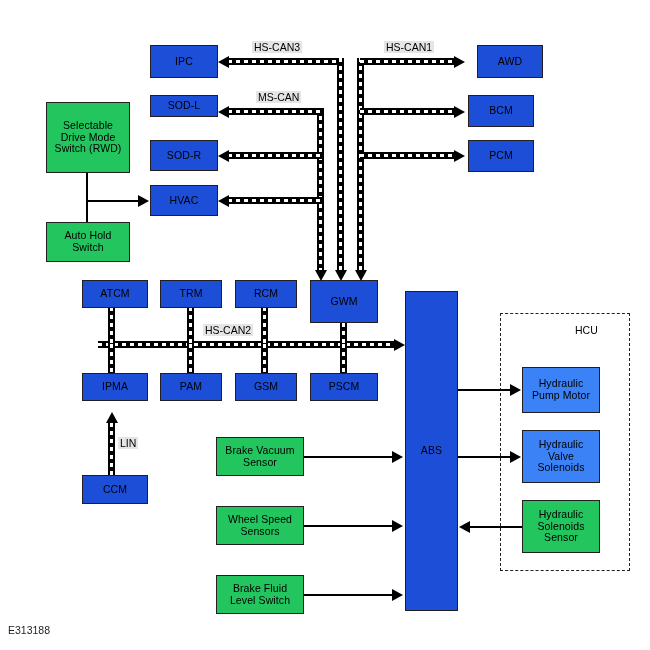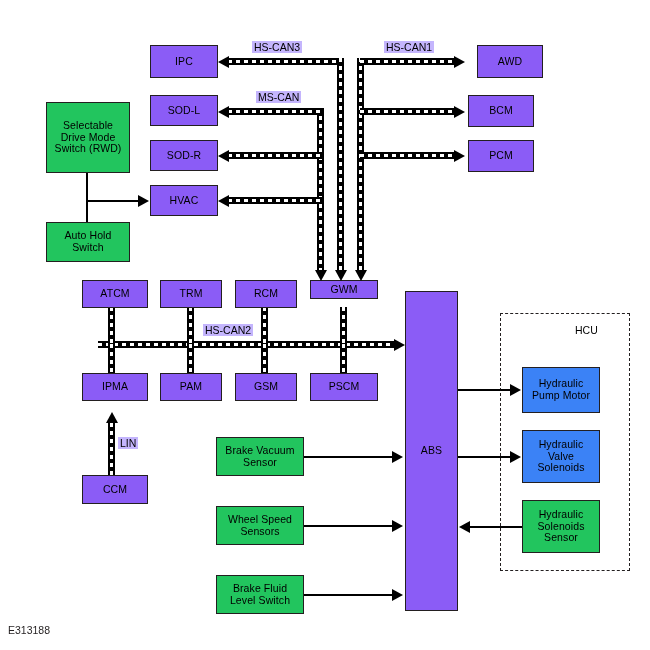--- a/index.html
+++ b/index.html
@@ -14,21 +14,21 @@
     align-items:center;
     justify-content:center;
     text-align:center;
     line-height:1.12;
     color:#000000;
     font-size:10.5px;
     letter-spacing:.1px;
     padding:1px 2px;
     z-index:4;
   }
-  .yellow{background:#8b5cf6;}
+  .yellow{background:#1d4ed8;}
   .green{background:#22c55e;}
   .blue{background:#3b82f6;}
 
   .hcu-box{
     position:absolute;
     box-sizing:border-box;
     border:1.6px dashed #231f20;
     background:transparent;
     z-index:1;
   }
@@ -39,21 +39,21 @@
     z-index:2;
     white-space:nowrap;
   }
 
   .bus-label{
     position:absolute;
     font-size:10.5px;
     color:#000;
     z-index:5;
     white-space:nowrap;
-    background:#c4b5fd;
+    background:#e5e5e5;
     padding:0 2px;
   }
 
   
   .sline{position:absolute;background:#000;z-index:3;}
 
   
   .dash-h{
     position:absolute;height:7px;z-index:3;
     background:
@@ -96,35 +96,35 @@
 </style>
 </head>
 <body>
 
 <div id="diagram">
 
   <div class="hcu-box" style="left:500px;top:313px;width:130px;height:258px;"></div>
   <div class="hcu-label" style="left:552px;top:324px;margin-left:23px;">HCU</div>
 
   <div class="node yellow" style="left:150px;top:45px;width:68px;height:33px;">IPC</div>
-  <div class="node yellow" style="left:150px;top:95px;width:68px;height:31px;">SOD-L</div>
+  <div class="node yellow" style="left:150px;top:95px;width:68px;height:22px;">SOD-L</div>
   <div class="node yellow" style="left:150px;top:140px;width:68px;height:31px;">SOD-R</div>
   <div class="node yellow" style="left:150px;top:185px;width:68px;height:31px;">HVAC</div>
 
   <div class="node yellow" style="left:468px;top:45px;width:66px;height:33px;margin-left:9px;">AWD</div>
   <div class="node yellow" style="left:468px;top:95px;width:66px;height:32px;">BCM</div>
   <div class="node yellow" style="left:468px;top:140px;width:66px;height:32px;">PCM</div>
 
   <div class="node green" style="left:46px;top:102px;width:84px;height:71px;">Selectable Drive Mode Switch (RWD)</div>
   <div class="node green" style="left:46px;top:222px;width:84px;height:40px;">Auto Hold Switch</div>
 
   <div class="node yellow" style="left:82px;top:280px;width:66px;height:28px;">ATCM</div>
   <div class="node yellow" style="left:160px;top:280px;width:62px;height:28px;">TRM</div>
   <div class="node yellow" style="left:235px;top:280px;width:62px;height:28px;">RCM</div>
-  <div class="node yellow" style="left:310px;top:280px;width:68px;height:19px;">GWM</div>
+  <div class="node yellow" style="left:310px;top:280px;width:68px;height:43px;">GWM</div>
 
   <div class="node yellow" style="left:82px;top:373px;width:66px;height:28px;">IPMA</div>
   <div class="node yellow" style="left:160px;top:373px;width:62px;height:28px;">PAM</div>
   <div class="node yellow" style="left:235px;top:373px;width:62px;height:28px;">GSM</div>
   <div class="node yellow" style="left:310px;top:373px;width:68px;height:28px;">PSCM</div>
 
   <div class="node yellow" style="left:82px;top:475px;width:66px;height:29px;">CCM</div>
 
   <div class="node yellow" style="left:405px;top:291px;width:53px;height:320px;">ABS</div>
 

